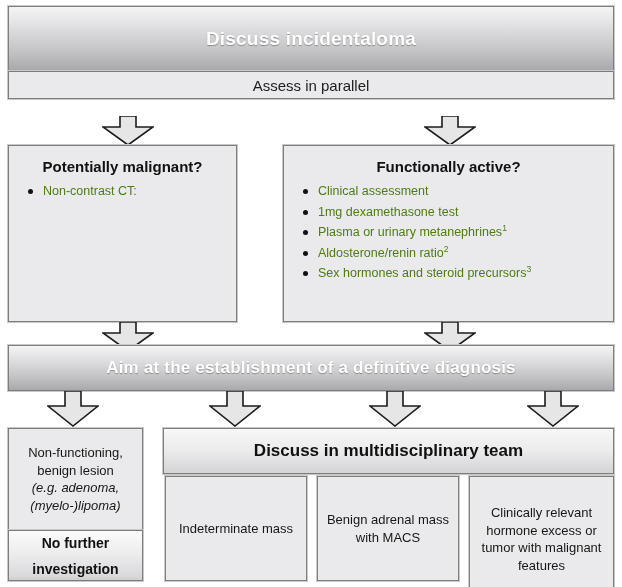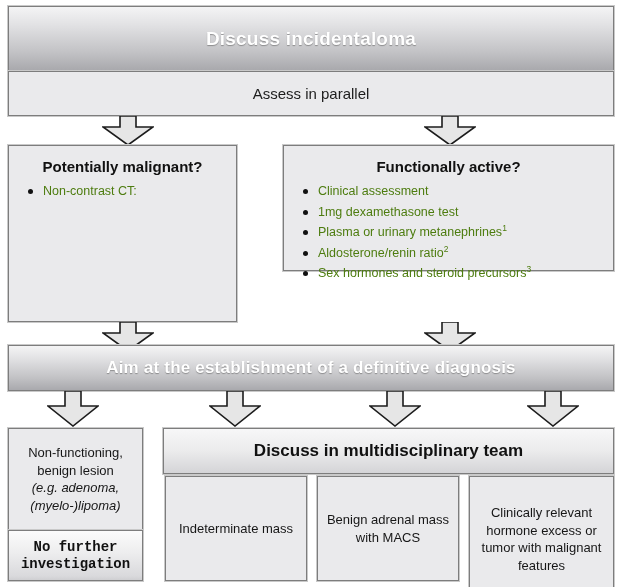--- a/index.html
+++ b/index.html
@@ -62,39 +62,38 @@
   .arrow svg{display:block;}
 
   
   .stack-text{
     font-size:13px;line-height:17.5px;text-align:center;color:#171717;
     display:flex;flex-direction:column;align-items:center;justify-content:center;
     height:100%;padding:0 4px;box-sizing:border-box;
   }
   .stack-text .it{font-style:italic;}
   .bold-2line{
-    font-weight:bold;font-size:14px;line-height:17px;text-align:center;color:#111;
+    font-weight:bold;font-size:14px;line-height:26px;text-align:center;color:#111;
     display:flex;align-items:center;justify-content:center;height:100%;padding:0 16px;
     box-sizing:border-box;
-    font-family:Liberation Mono, monospace;
   }
   .sub-text{
     font-size:13px;line-height:17.5px;text-align:center;color:#171717;
     display:flex;align-items:center;justify-content:center;height:100%;
     padding:0 5px;box-sizing:border-box;
   }
 </style>
 </head>
 <body>
 
 <div class="node boxed grad-dark" style="left:8px;top:6px;width:606px;height:65px;">
   <div class="title-white">Discuss incidentaloma</div>
 </div>
 
-<div class="node boxed flat" style="left:8px;top:71px;width:606px;height:45px;">
+<div class="node boxed flat" style="left:8px;top:71px;width:606px;height:28px;">
   <div class="plain-center">Assess in parallel</div>
 </div>
 
 <div class="arrow" style="left:102px;top:116px;">
   <svg width="52" height="30" viewBox="0 0 52 30">
     <polygon points="18,0 34,0 34,11 51,11 26,29 1,11 18,11" fill="#e6e6e6" stroke="#1c1c1c" stroke-width="1.6" stroke-linejoin="miter"></polygon>
   </svg>
 </div>
 <div class="arrow" style="left:424px;top:116px;">
   <svg width="52" height="30" viewBox="0 0 52 30">
@@ -104,21 +103,21 @@
 
 <div class="node boxed flat" style="left:8px;top:145px;width:229px;height:177px;">
   <div class="head">Potentially malignant?</div>
   <ul class="bullets">
     <li>
       <span>Non-contrast CT:</span><sup></sup>
     </li>
   </ul>
 </div>
 
-<div class="node boxed flat" style="left:283px;top:145px;width:331px;height:126px;">
+<div class="node boxed flat" style="left:283px;top:145px;width:331px;height:177px;">
   <div class="head">Functionally active?</div>
   <ul class="bullets">
     <li>
       <span>Clinical assessment</span><sup></sup>
     </li>
     <li>
       <span>1mg dexamethasone test</span><sup></sup>
     </li>
     <li>
       <span>Plasma or urinary metanephrines</span><sup>1</sup>

